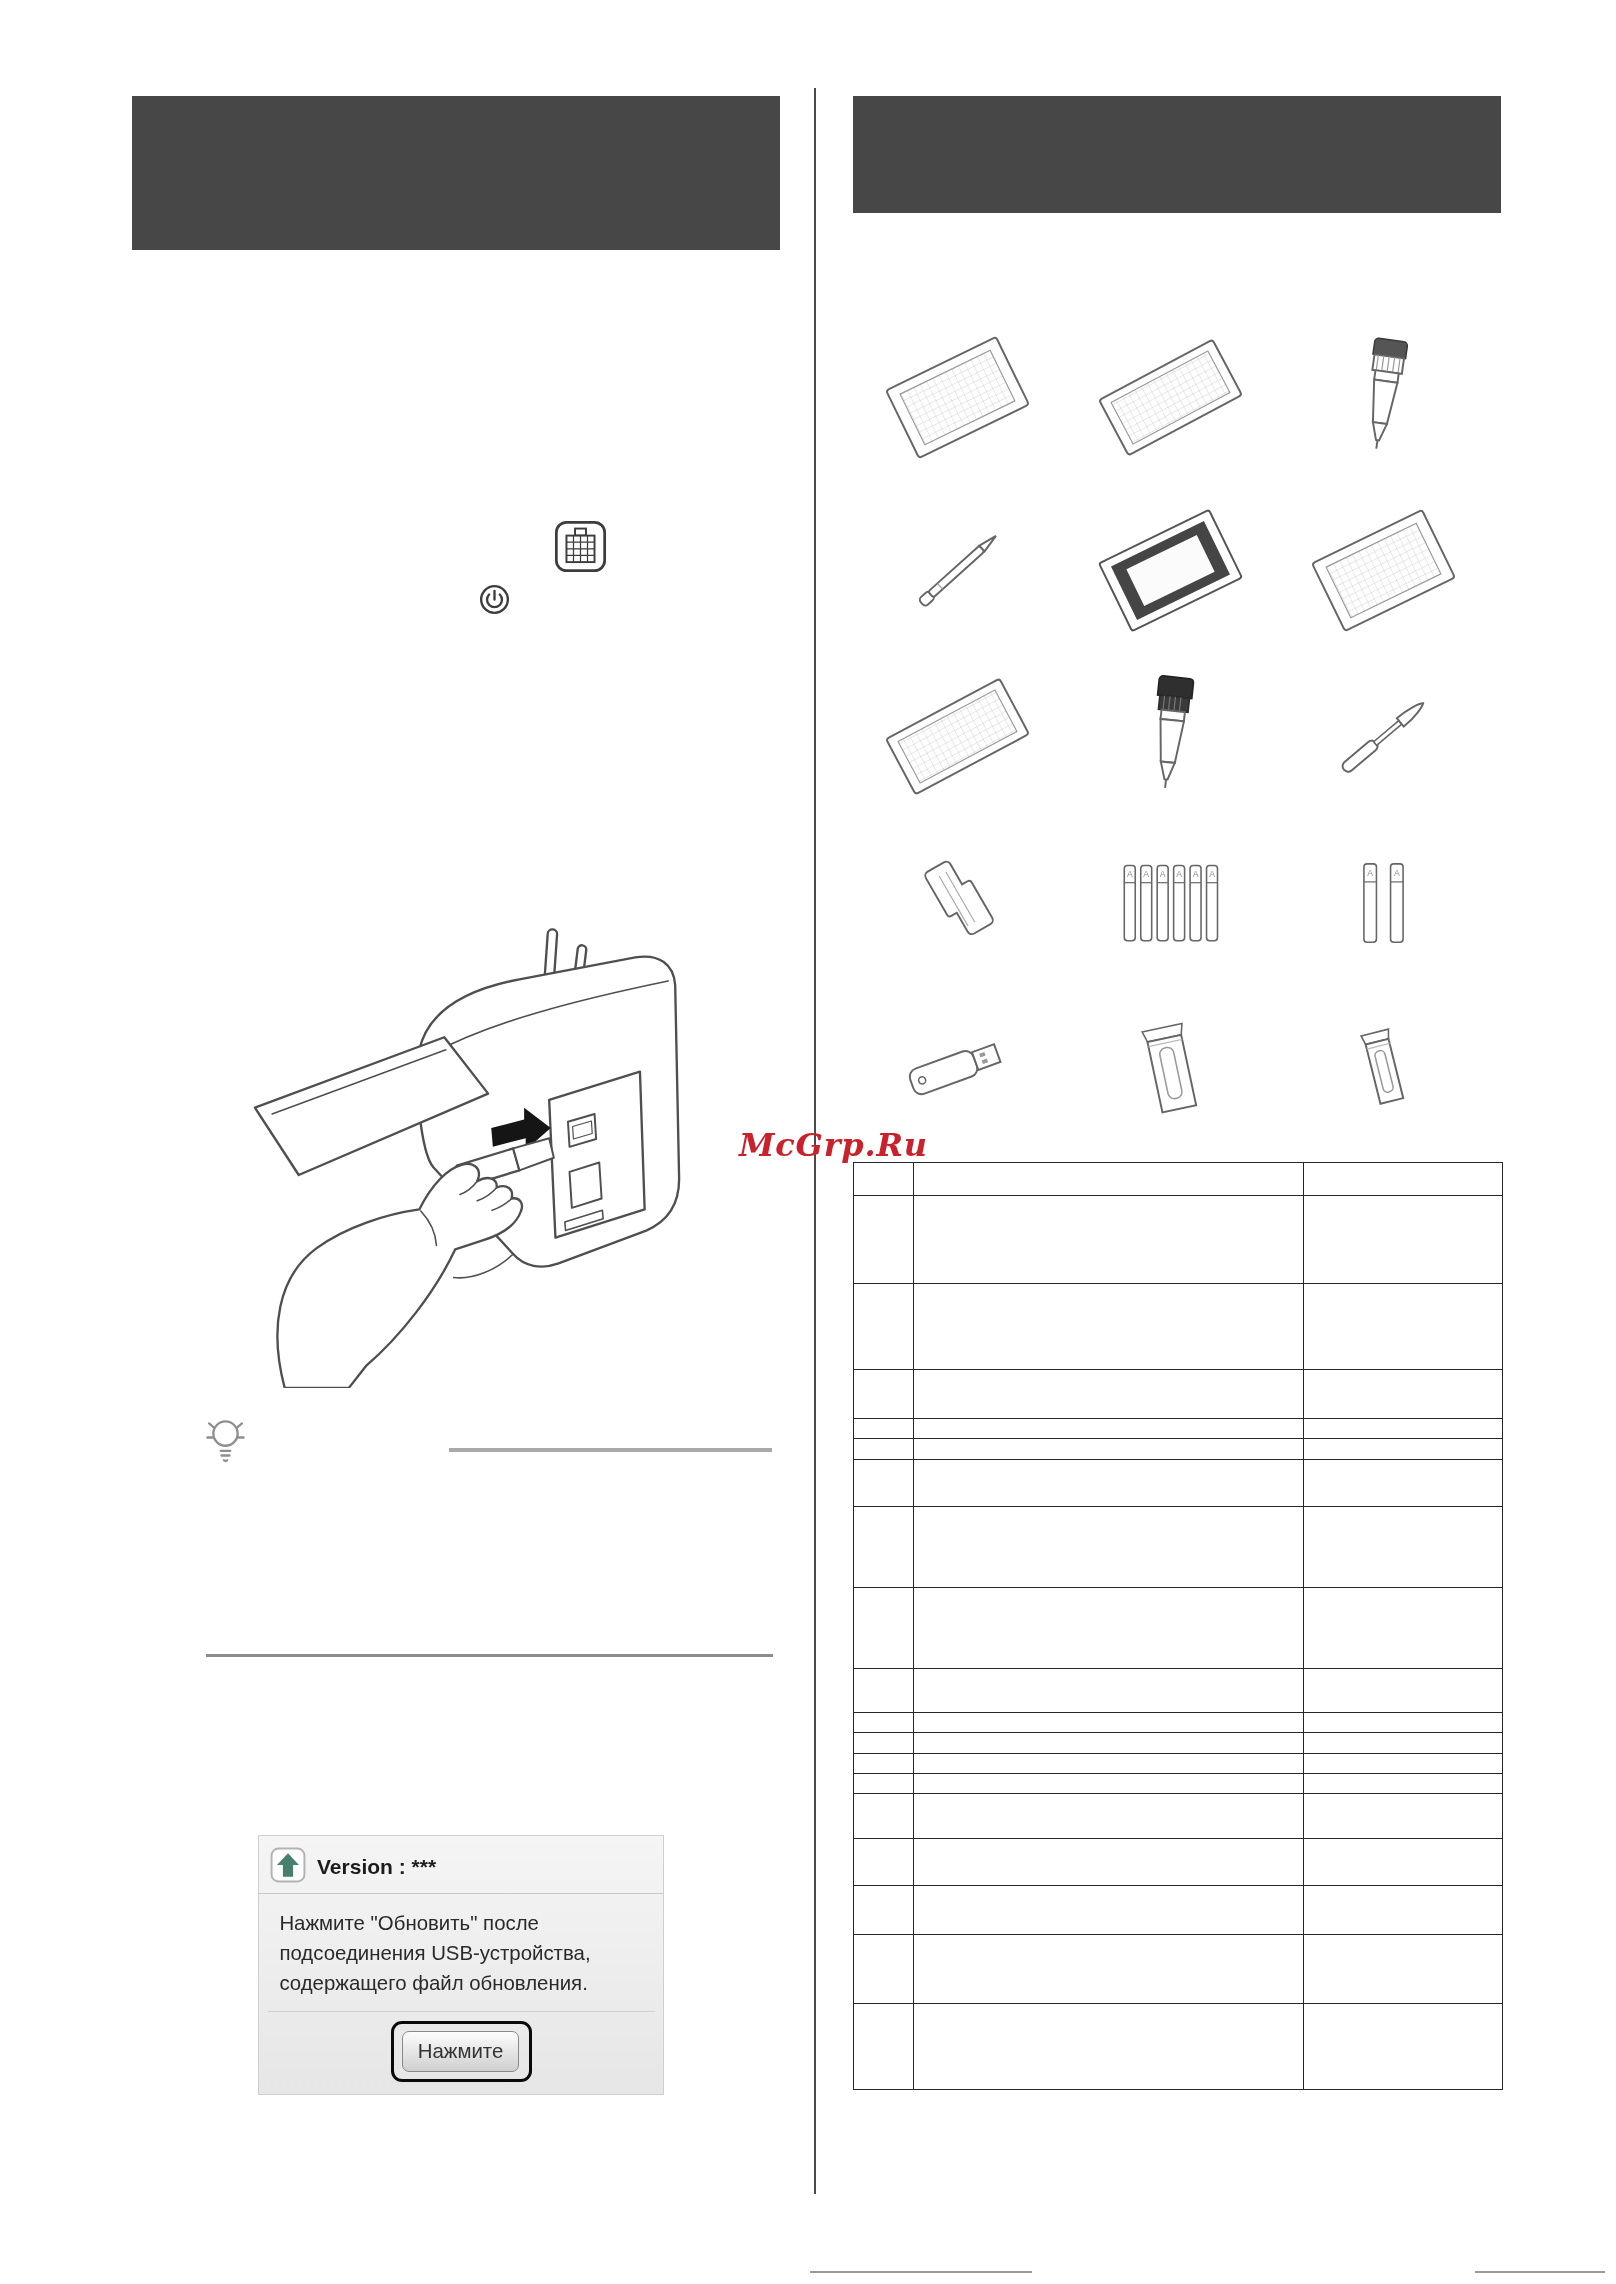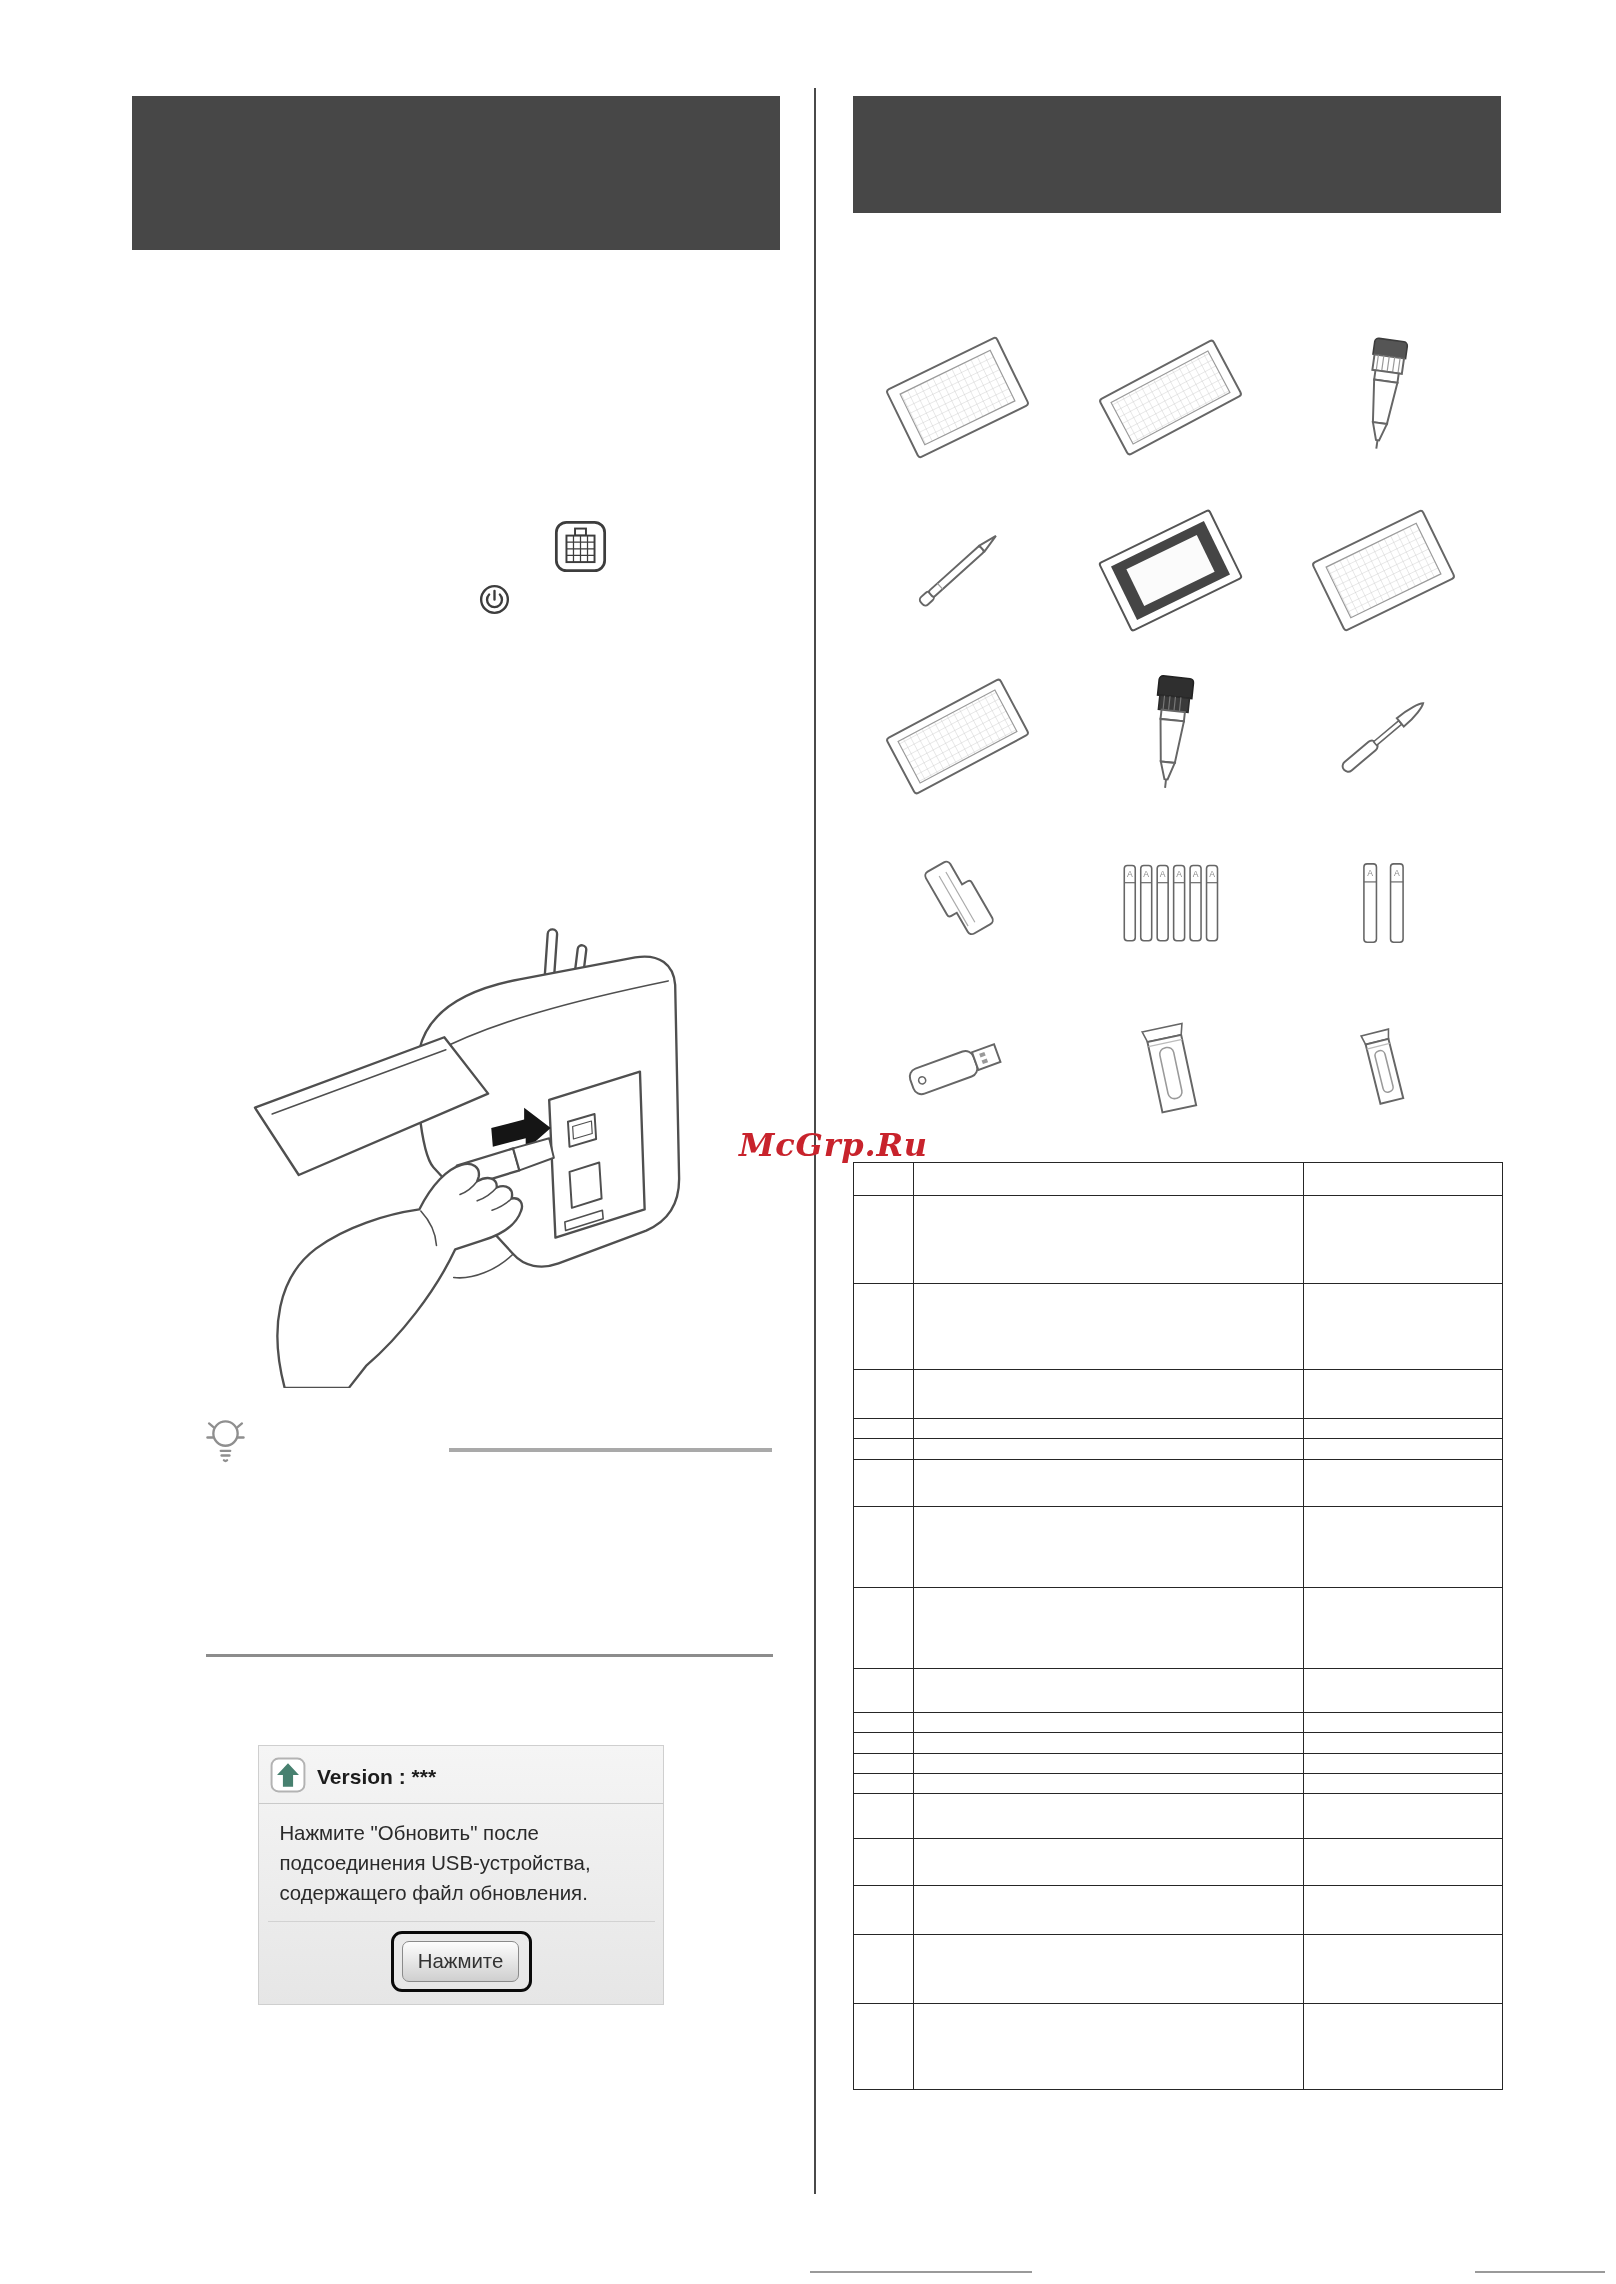--- a/index.html
+++ b/index.html
@@ -126,21 +126,21 @@
       <path d="M47 12 L41 17"></path>
       <path d="M3 30 L10 30"></path>
       <path d="M49 30 L42 30"></path>
     </g>
   </svg>
 </div>
 <div class="abs rule" style="left:449px;top:1448px;width:323px;height:3.9px;"></div>
 
 <div class="abs divider" style="left:206px;top:1654px;width:567px;height:3.1px;"></div>
 
-<div class="abs dialog" style="left:258px;top:1745px;width:406px;height:260px;padding-left:25px;">
+<div class="abs dialog" style="left:258px;top:1835px;width:406px;height:260px;padding-left:25px;">
   <div class="dialog-header">
     <div class="abs" style="left:11px;top:11px;width:36px;height:36px;">
       <svg width="36" height="36" viewBox="0 0 46 46">
         <rect x="2" y="2" width="42" height="42" rx="9" fill="#fff" stroke="#b3b3b3" stroke-width="2.5"></rect>
         <path d="M23 8 L37 23 H29.5 V38 H16.5 V23 H9 Z" fill="#47806f"></path>
       </svg>
     </div>
     <div class="version-label">Version : ***</div>
   </div>
   <div class="dialog-message">

